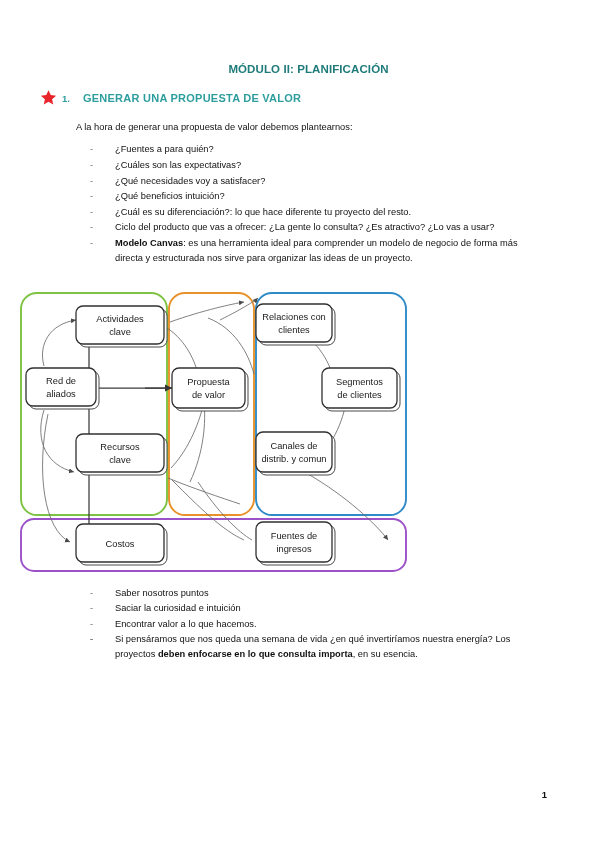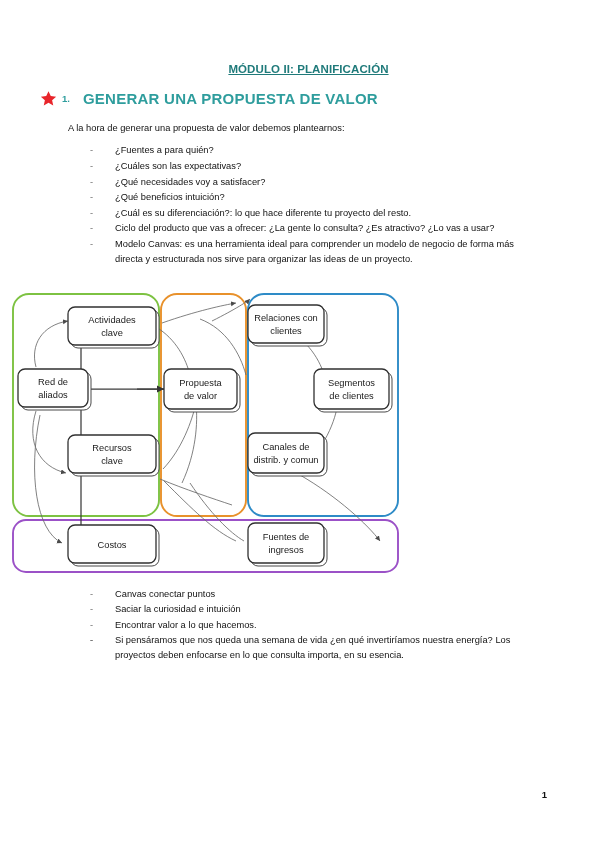--- a/index.html
+++ b/index.html
@@ -22,21 +22,20 @@
     box-sizing: border-box;
     padding: 0;
   }
 
   
   .doc-title {
     text-align: center;
     font-size: 11.5px;
     font-weight: bold;
     color: #1f7a7a;
-    text-decoration: underline;
     letter-spacing: 0.1px;
     margin: 0;
     padding-top: 63px;
     padding-left: 18px;
   }
 
   
   .heading-row {
     display: flex;
     align-items: center;
@@ -50,34 +49,34 @@
     margin-right: 5px;
     margin-top: -1px;
   }
   .heading-num {
     font-size: 9.5px;
     font-weight: bold;
     color: #2e9d9d;
     margin-right: 13px;
   }
   .heading-text {
-    font-size: 15px;
+    font-size: 11px;
     font-weight: bold;
     color: #2e9d9d;
     letter-spacing: 0.25px;
   }
 
   
   .para {
     font-size: 9.3px;
     line-height: 1.55;
     color: #111;
     padding-left: 68px;
     padding-right: 55px;
-    margin: 0;
+    margin: 8px;
   }
   .para.intro { margin-top: 14px; }
   .para.justified {
     text-align: justify;
     margin-top: 14px;
     padding-right: 58px;
   }
 
   
   ul.dash-list {
@@ -93,29 +92,30 @@
     margin-bottom: 0.5px;
     padding-left: 25px;
   }
   ul.dash-list li .dash {
     position: absolute;
     left: 0;
     top: 0;
     color: #6f6f6f;
     font-size: 9.3px;
   }
-  ul.dash-list li b { font-weight: normal; }
+  ul.dash-list li b { font-weight: bold; }
   ul.dash-list.lower { margin-top: 9px; }
 
   
   .canvas-wrap {
     position: relative;
     width: 507px;
     height: 295px;
     margin-top: 16px;
+    padding-left: 8px;
   }
   .canvas-svg { display: block; }
 
   
   .page-number {
     position: absolute;
     right: 52px;
     bottom: 48px;
     font-size: 9.5px;
     font-weight: bold;
@@ -260,21 +260,21 @@
             <rect x="248" y="240" width="76" height="40" rx="7" ry="7" fill="#ffffff" stroke="#303030" stroke-width="1.3"></rect>
             <text x="286" y="257" text-anchor="middle" font-family="&quot;Liberation Sans&quot;, sans-serif" font-size="9.3" fill="#1a1a1a">Fuentes de</text>
             <text x="286" y="269.5" text-anchor="middle" font-family="&quot;Liberation Sans&quot;, sans-serif" font-size="9.3" fill="#1a1a1a">ingresos</text>
           </g>
         </g>
     </svg>
   </div>
 
 
   <ul class="dash-list lower" id="steps-list">
-      <li><span class="dash">-</span><span>Canvas conectar puntos</span></li>
+      <li><span class="dash">-</span><span>Saber nosotros puntos</span></li>
       <li><span class="dash">-</span><span>Saciar la curiosidad e intuición</span></li>
       <li><span class="dash">-</span><span>Encontrar valor a lo que hacemos.</span></li>
       <li><span class="dash">-</span></li>
       <li><span class="dash">-</span><span>Si pensáramos que nos queda una semana de vida ¿en qué invertiríamos nuestra energía? Los proyectos </span><b>deben enfocarse en lo que consulta importa</b><span>, en su esencia.</span></li>
     </ul>
 
   <div class="page-number">1</div>
 
 </div>
 

